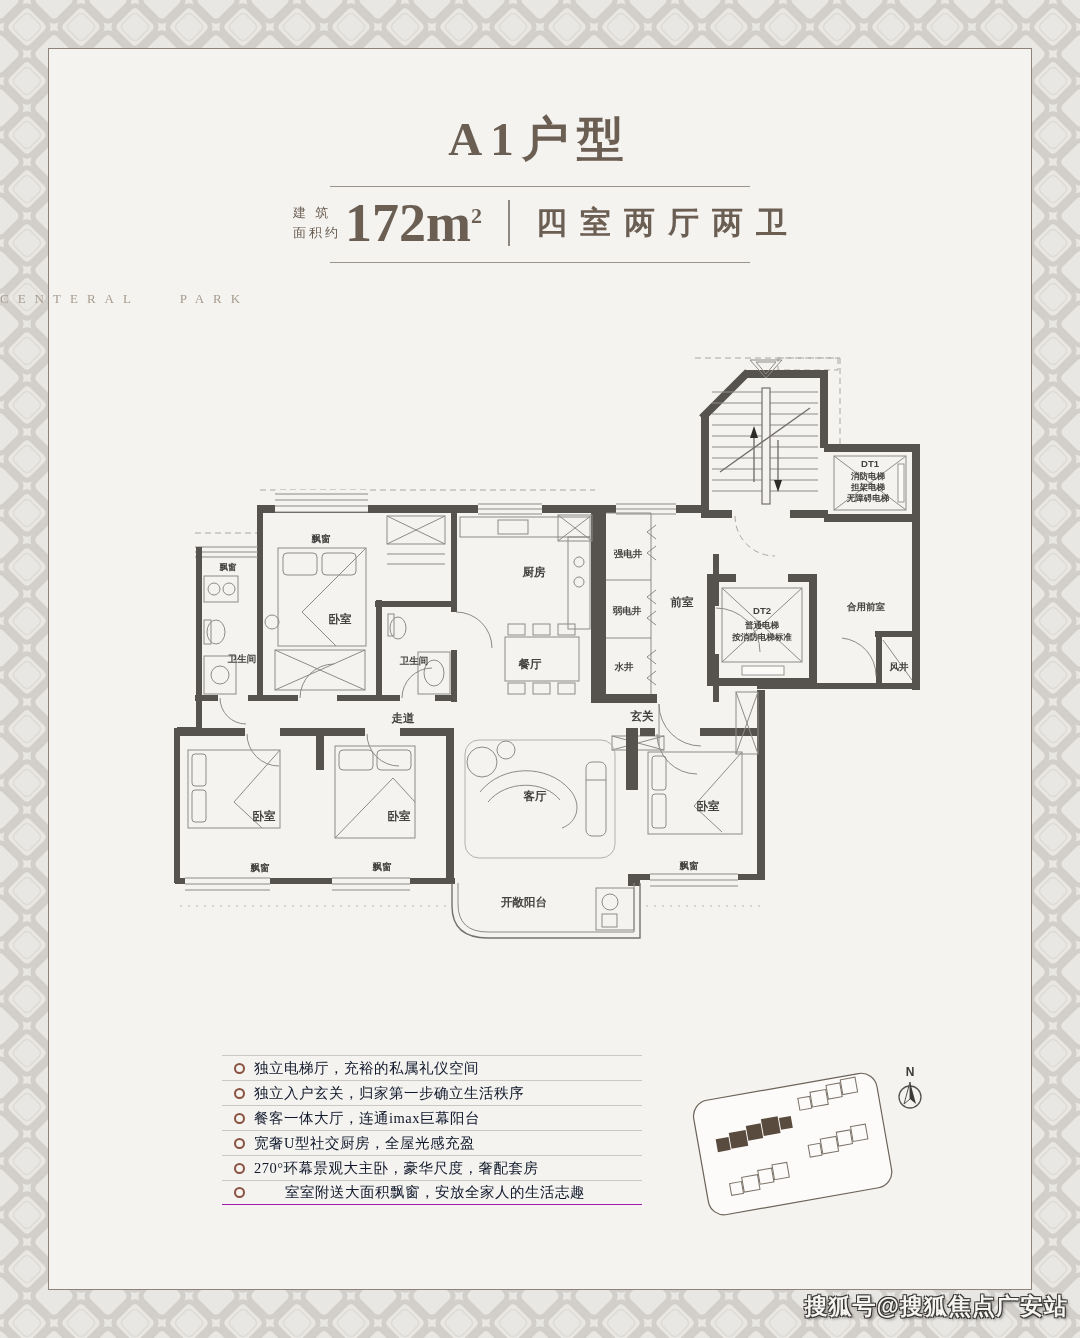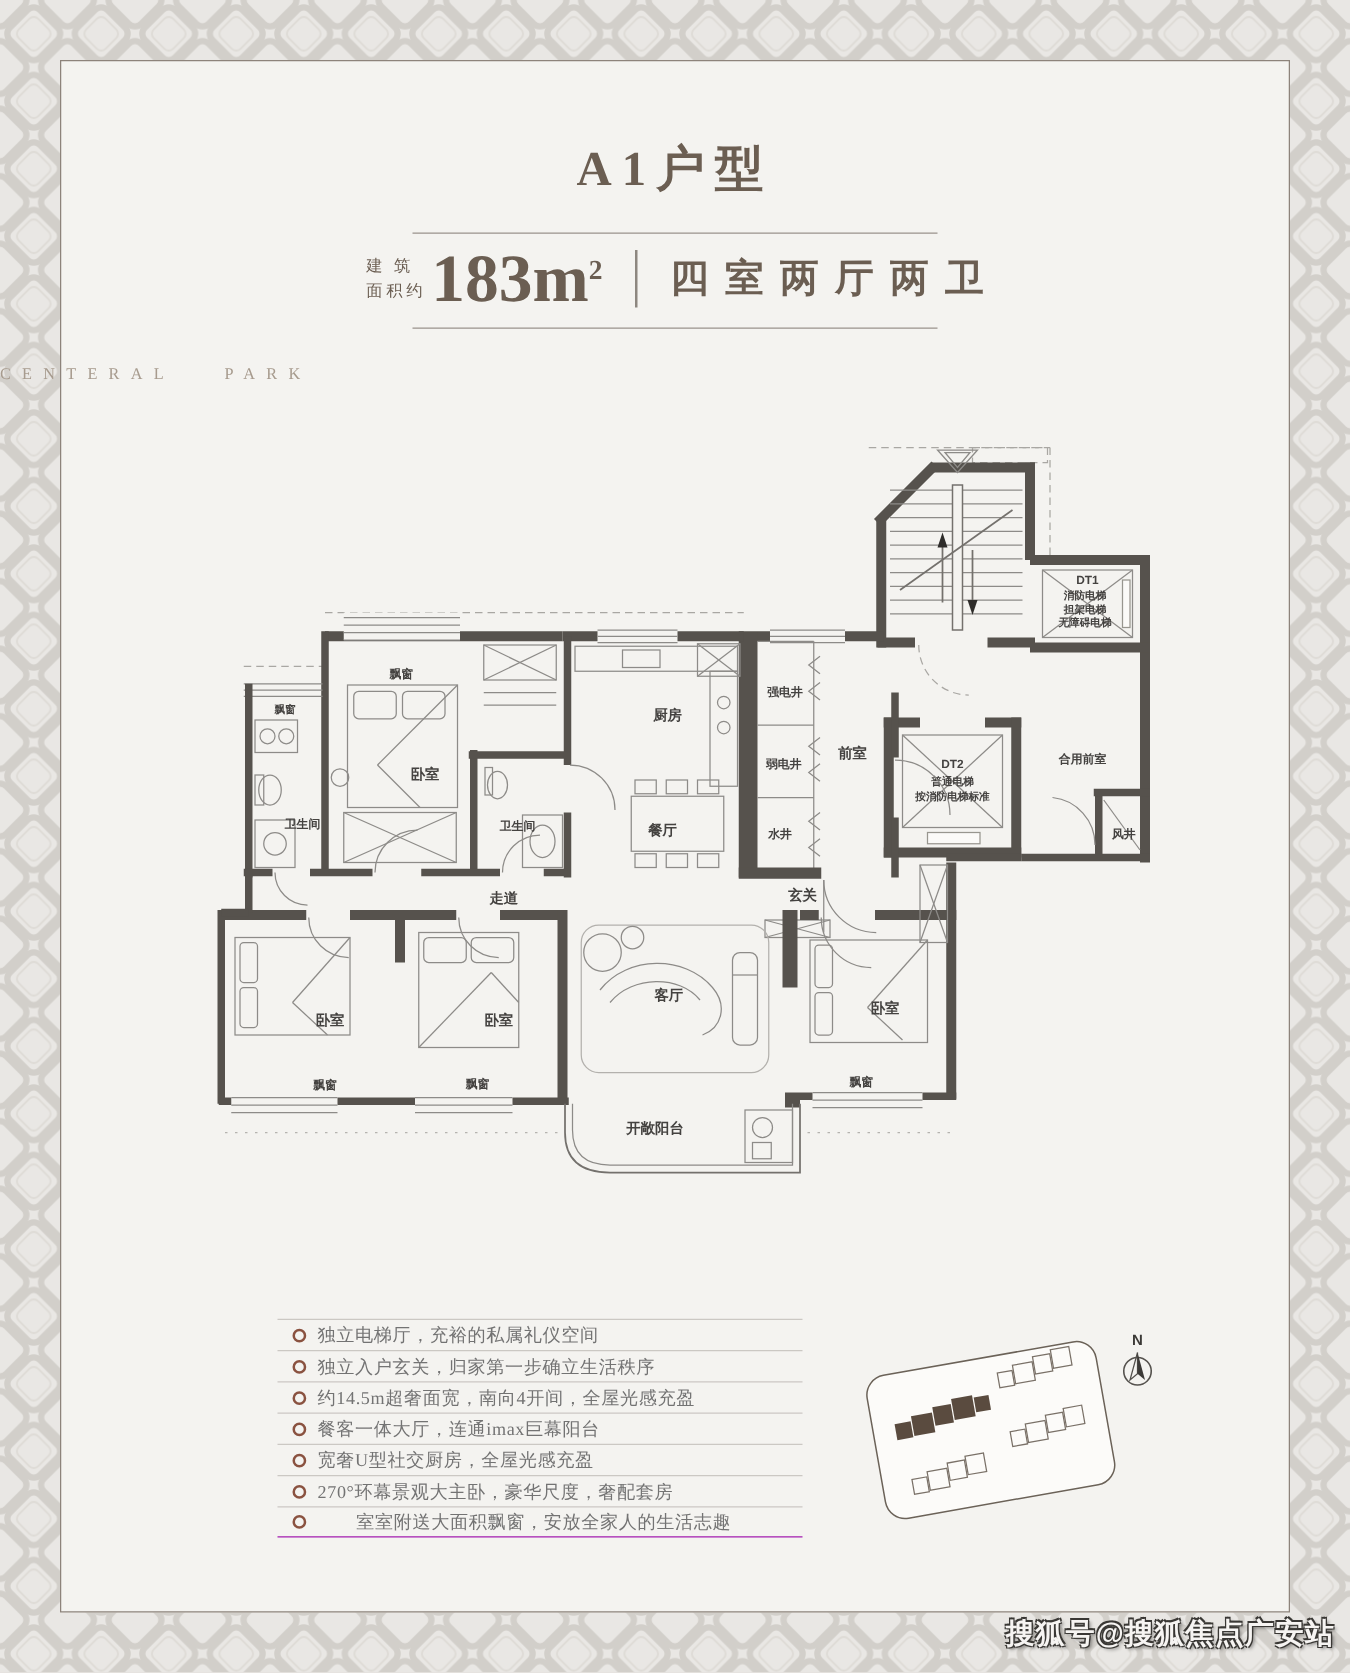--- a/index.html
+++ b/index.html
@@ -3,21 +3,21 @@
 <meta charset="utf-8">
 <style>
   html,body{margin:0;padding:0;background:#dddbd7;}
   .stage{position:relative;width:1080px;height:1338px;margin:0 auto;overflow:hidden;
          font-family:"Liberation Sans",sans-serif;background:#e9e7e4;}
   .pattern-bg{position:absolute;left:0;top:0;}
   .panel{position:absolute;left:48px;top:48px;right:48px;bottom:48px;
          background:#f4f3f0;border:1px solid #8d837b;}
   
   .title{position:absolute;left:0;top:108px;width:100%;text-align:center;
-         font-family:"Liberation Serif",serif;font-weight:600;font-size:39px;
+         font-family:"Liberation Serif",serif;font-weight:600;font-size:47px;
          color:#6b5e52;letter-spacing:8px;}
   .rule{position:absolute;left:330px;width:420px;height:1px;background:#99938c;}
   .rule1{top:186px;} .rule2{top:262px;}
   .subtitle{position:absolute;left:0;top:196px;width:100%;display:flex;
             justify-content:center;align-items:center;color:#6b5e52;}
   .area-prefix{font-size:13px;line-height:1.55;letter-spacing:3px;text-align:justify;
                color:#6b5e52;margin-right:4px;font-family:"Liberation Serif",serif;}
   .area-value{font-family:"Liberation Serif",serif;font-size:54px;font-weight:600;line-height:1;}
   .area-sup{font-family:"Liberation Serif",serif;font-size:22px;font-weight:600;vertical-align:18px;}
   .v-div{width:2px;height:46px;background:#8d8press0;background:#8d8780;margin:0 26px;}
@@ -39,21 +39,21 @@
   .lbl{font:700 11.5px "Liberation Sans",sans-serif;fill:#444240;text-anchor:middle;}
   .lbl-s{font:700 9.5px "Liberation Sans",sans-serif;fill:#444240;text-anchor:middle;}
   .lbl-xs{font:700 8.5px "Liberation Sans",sans-serif;fill:#444240;text-anchor:middle;}
   
   .features{position:absolute;left:222px;top:1055px;width:420px;}
   .feature-row{display:flex;align-items:center;height:25px;border-top:1px solid #cbc8c3;
                padding-left:12px;box-sizing:border-box;}
   .feature-row:last-child{border-bottom:1px solid #a21caf;gap:31px;}
   .bullet{width:7px;height:7px;border:2px solid #8a5240;border-radius:50%;
           margin-right:9px;flex:none;}
-  .feature-text{font-family:"Liberation Serif",serif;font-size:14.5px;color:#737373;
+  .feature-text{font-family:"Liberation Serif",serif;font-size:14.5px;color:#0f172a;
                 letter-spacing:.5px;white-space:nowrap;}
   
   .siteplan{position:absolute;left:688px;top:1056px;}
   
   .watermark{position:absolute;right:12px;bottom:16px;font-size:23px;font-weight:700;
              color:#f6f4f2;letter-spacing:1px;
              text-shadow:1px 1px 0 #3a3835,-1px -1px 0 #3a3835,1px -1px 0 #3a3835,
                          -1px 1px 0 #3a3835,2px 2px 3px rgba(0,0,0,.45);}
 </style>
 </head>
@@ -82,21 +82,21 @@
 
   <div class="panel"></div>
 
   <div class="title">A1户型</div>
   <div class="rule rule1"></div>
   <div class="subtitle">
     <div class="area-prefix">
       <div>建 筑</div>
       <div>面积约</div>
     </div>
-    <div class="area-value"><span>183m</span><span class="area-sup">2</span></div>
+    <div class="area-value"><span>172m</span><span class="area-sup">2</span></div>
     <div class="v-div"></div>
     <div class="layout-text">四室两厅两卫</div>
   </div>
   <div class="rule rule2"></div>
   <div class="brand">CENTERAL PARK</div>
 
   <svg class="plan" width="780" height="620" viewBox="0 0 780 620">
 
     <line class="d" x1="110" y1="140" x2="445" y2="140"></line>
     <line class="d" x1="545" y1="8" x2="690" y2="8"></line>
@@ -372,24 +372,20 @@
     <div class="feature-row">
         <span class="bullet"></span>
         <span class="feature-text">独立电梯厅，充裕的私属礼仪空间</span>
       </div>
     <div class="feature-row">
         <span class="bullet"></span>
         <span class="feature-text">独立入户玄关，归家第一步确立生活秩序</span>
       </div>
     <div class="feature-row">
         <span class="bullet"></span>
-        <span class="feature-text">约14.5m超奢面宽，南向4开间，全屋光感充盈</span>
-      </div>
-    <div class="feature-row">
-        <span class="bullet"></span>
         <span class="feature-text">餐客一体大厅，连通imax巨幕阳台</span>
       </div>
     <div class="feature-row">
         <span class="bullet"></span>
         <span class="feature-text">宽奢U型社交厨房，全屋光感充盈</span>
       </div>
     <div class="feature-row">
         <span class="bullet"></span>
         <span class="feature-text">270°环幕景观大主卧，豪华尺度，奢配套房</span>
       </div>

